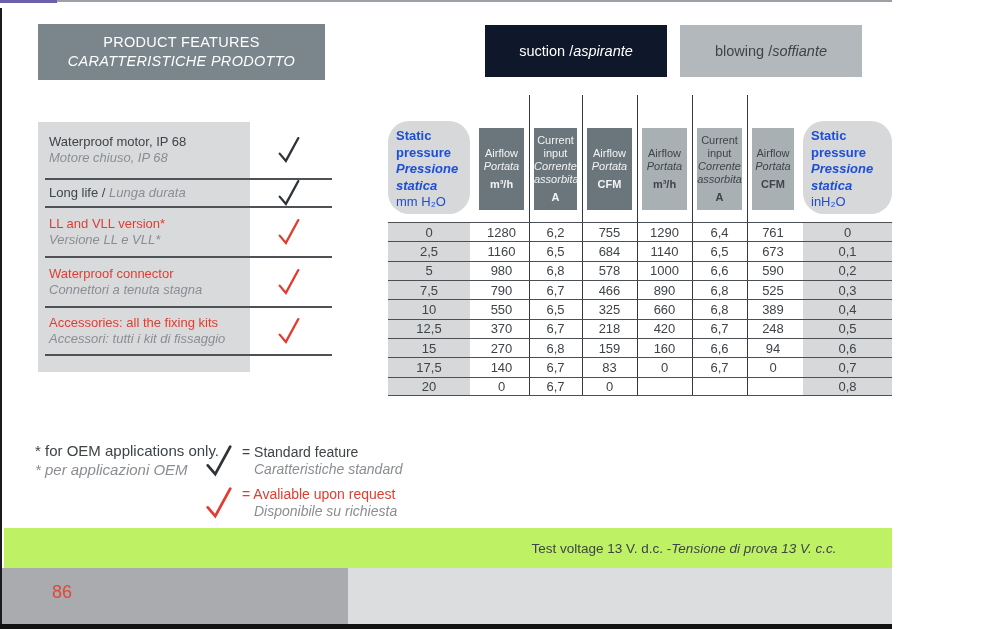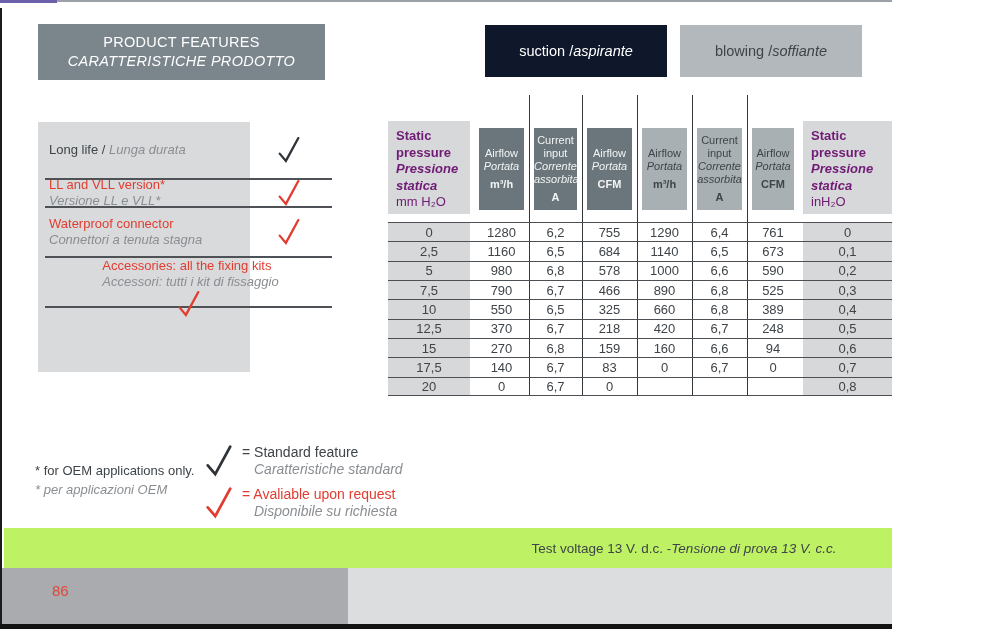--- a/index.html
+++ b/index.html
@@ -25,21 +25,21 @@
   .mode-suction{left:485px;background:#0f172a;color:#fff;}
   .mode-blowing{left:680px;background:#b2b8bb;color:#3e4448;}
 
   
   .features-bg{position:absolute;left:38px;top:122px;width:212px;height:250px;background:#d9dadc;}
   .features-list{position:absolute;left:45px;top:122px;width:287px;}
   .frow{display:flex;align-items:center;border-bottom:2px solid #4e5256;box-sizing:border-box;}
   .frow:nth-child(1){height:58px;}
   .frow:nth-child(2){height:28px;}
   .frow:nth-child(3){height:50px;}
-  .frow:nth-child(4){height:50px;flex-direction:column;}
+  .frow:nth-child(4){height:50px;}
   .frow:nth-child(5){height:48px;}
   .ftext{flex:1;font-size:13px;line-height:16px;padding-left:4px;}
   .ftext .en{color:#3e4448;}
   .ftext .en.red{color:#e23c30;}
   .ftext .it{color:#8a8e92;font-style:italic;}
   .fcheck{width:86px;display:flex;justify-content:center;align-items:center;}
 
   
   .dtable{position:absolute;left:388px;top:95px;width:504px;height:301px;}
   .vline{position:absolute;top:0;width:1px;height:301px;background:#33383c;}
@@ -47,53 +47,53 @@
     grid-template-columns:86px 55px 53px 55px 55px 55px 52px 93px;}
   .hcell{box-sizing:border-box;font-size:11px;line-height:13px;text-align:center;}
   .hcell .en{white-space:pre-line;}
   .hcell .it{white-space:pre-line;font-style:italic;}
   .hcell .unit{font-weight:bold;margin-top:5px;}
   .hcell.dark{background:#6a767c;color:#f3f4f4;height:82px;margin:7px 5px 0 5px;
     display:flex;flex-direction:column;justify-content:center;padding:2px 0;}
   .hcell.mid{background:#a9b0b3;color:#3e4449;height:82px;margin:7px 5px 0 5px;
     display:flex;flex-direction:column;justify-content:center;padding:2px 0;}
   .hcell.light{background:#d6d8d9;height:93px;text-align:left;font-size:13px;line-height:16.5px;
-    padding:7px 0 0 8px;color:#701a75;}
+    padding:7px 0 0 8px;color:#1d4ed8;border-radius:21px;}
   .hcell.light .en{font-weight:bold;}
   .hcell.light .it{font-weight:bold;}
   .hcell.light .unit{font-weight:normal;margin-top:0;}
   .hcell.light.first{margin-right:4px;}
   .hcell.light.last{margin-left:4px;}
 
   .tbody{position:relative;}
   .trow{display:grid;grid-template-columns:86px 55px 53px 55px 55px 55px 52px 93px;
     height:19.33px;box-sizing:border-box;border-top:1px solid #4c5054;}
   .trow:last-child{border-bottom:1px solid #4c5054;}
   .tcell{font-size:13px;display:flex;align-items:center;justify-content:center;color:#3e4448;}
   .tcell.c0{background:#d6d8d9;border-right:4px solid #fff;}
   .tcell.c7{background:#d6d8d9;border-left:4px solid #fff;}
 
   
-  .footnote{position:absolute;left:35px;top:441px;font-size:13px;line-height:19px;margin-top:20px;}
+  .footnote{position:absolute;left:35px;top:441px;font-size:15px;line-height:19px;}
   .footnote .it{color:#8a8e92;font-style:italic;}
   .legend-item{position:absolute;display:flex;gap:8px;font-size:14px;line-height:17px;}
   .legend-standard{left:204px;top:444px;}
   .legend-request{left:204px;top:486px;}
   .legend-item .txt .l1{color:#3e4448;}
   .legend-request .txt .l1{color:#e23c30;}
   .legend-item .txt .l2{color:#8a8e92;font-style:italic;margin-left:12px;}
 
   
   .test-strip{position:absolute;left:4px;top:528px;width:992px;height:40px;background:#bef264;}
   .test-text{position:absolute;left:360px;top:0;width:640px;height:40px;display:flex;
     justify-content:center;align-items:center;font-size:13.5px;color:#3e4448;}
   .test-text .it{font-style:italic;}
   .pagebar-left{position:absolute;left:0;top:568px;width:348px;height:56px;background:#a9abae;}
   .pagebar-right{position:absolute;left:348px;top:568px;width:644px;height:56px;background:#dcddde;}
-  .page-number{position:absolute;left:52px;top:582px;font-size:15px;color:#e0473c;}
+  .page-number{position:absolute;left:52px;top:582px;font-size:18px;color:#e0473c;}
 
   .check-svg{display:block;}
 </style>
 </head>
 <body>
 
 <div class="page">
 
   <div class="edge-top-purple"></div>
   <div class="edge-top-gray"></div>
@@ -109,20 +109,31 @@
     <span>suction / </span>
     <span class="it">aspirante</span>
   </div>
   <div class="mode mode-blowing">
     <span>blowing / </span>
     <span class="it">soffiante</span>
   </div>
 
   <div class="features-bg"></div>
   <div class="features-list">
+      <div class="frow">
+        <div class="ftext">
+          <span class="en" style="display: block;">Waterproof motor, IP 68</span>
+          <span class="it" style="display: block;">Motore chiuso, IP 68</span>
+        </div>
+        <div class="fcheck">
+          <svg class="check-svg" width="26" height="28" viewBox="0 0 24 27">
+            <path d="M3 17 L9 24 L21 2" fill="none" stroke="#2e3338" stroke-width="2.2" stroke-linecap="round"></path>
+          </svg>
+        </div>
+      </div>
       <div class="frow">
         <div class="ftext"><span class="en">Long life / </span><span class="it">Lunga durata</span></div>
         <div class="fcheck">
           <svg class="check-svg" width="26" height="28" viewBox="0 0 24 27">
             <path d="M3 17 L9 24 L21 2" fill="none" stroke="#2e3338" stroke-width="2.2" stroke-linecap="round"></path>
           </svg>
         </div>
       </div>
       <div class="frow">
         <div class="ftext">

